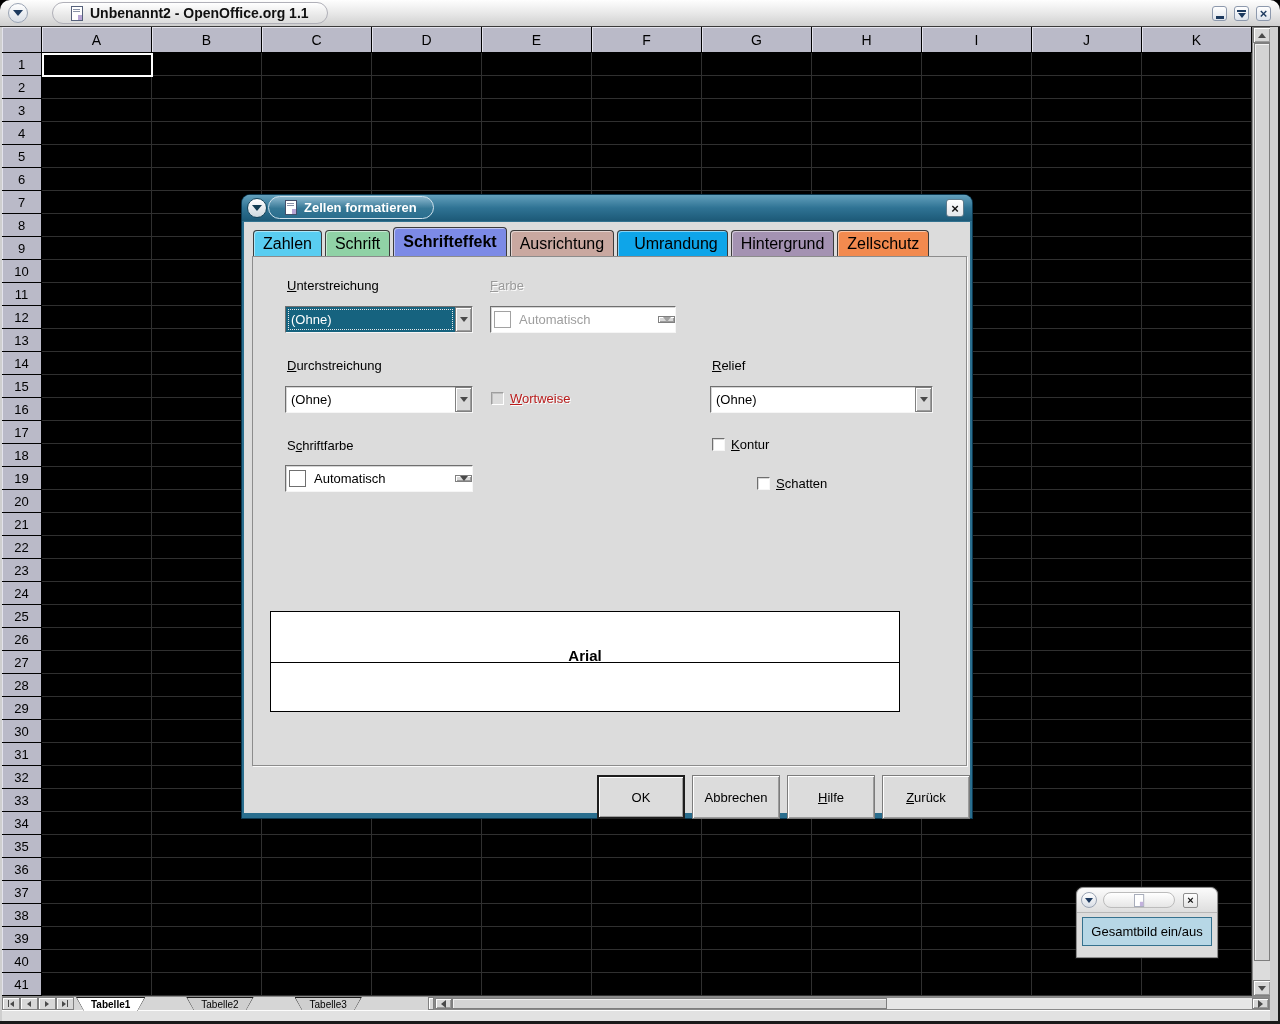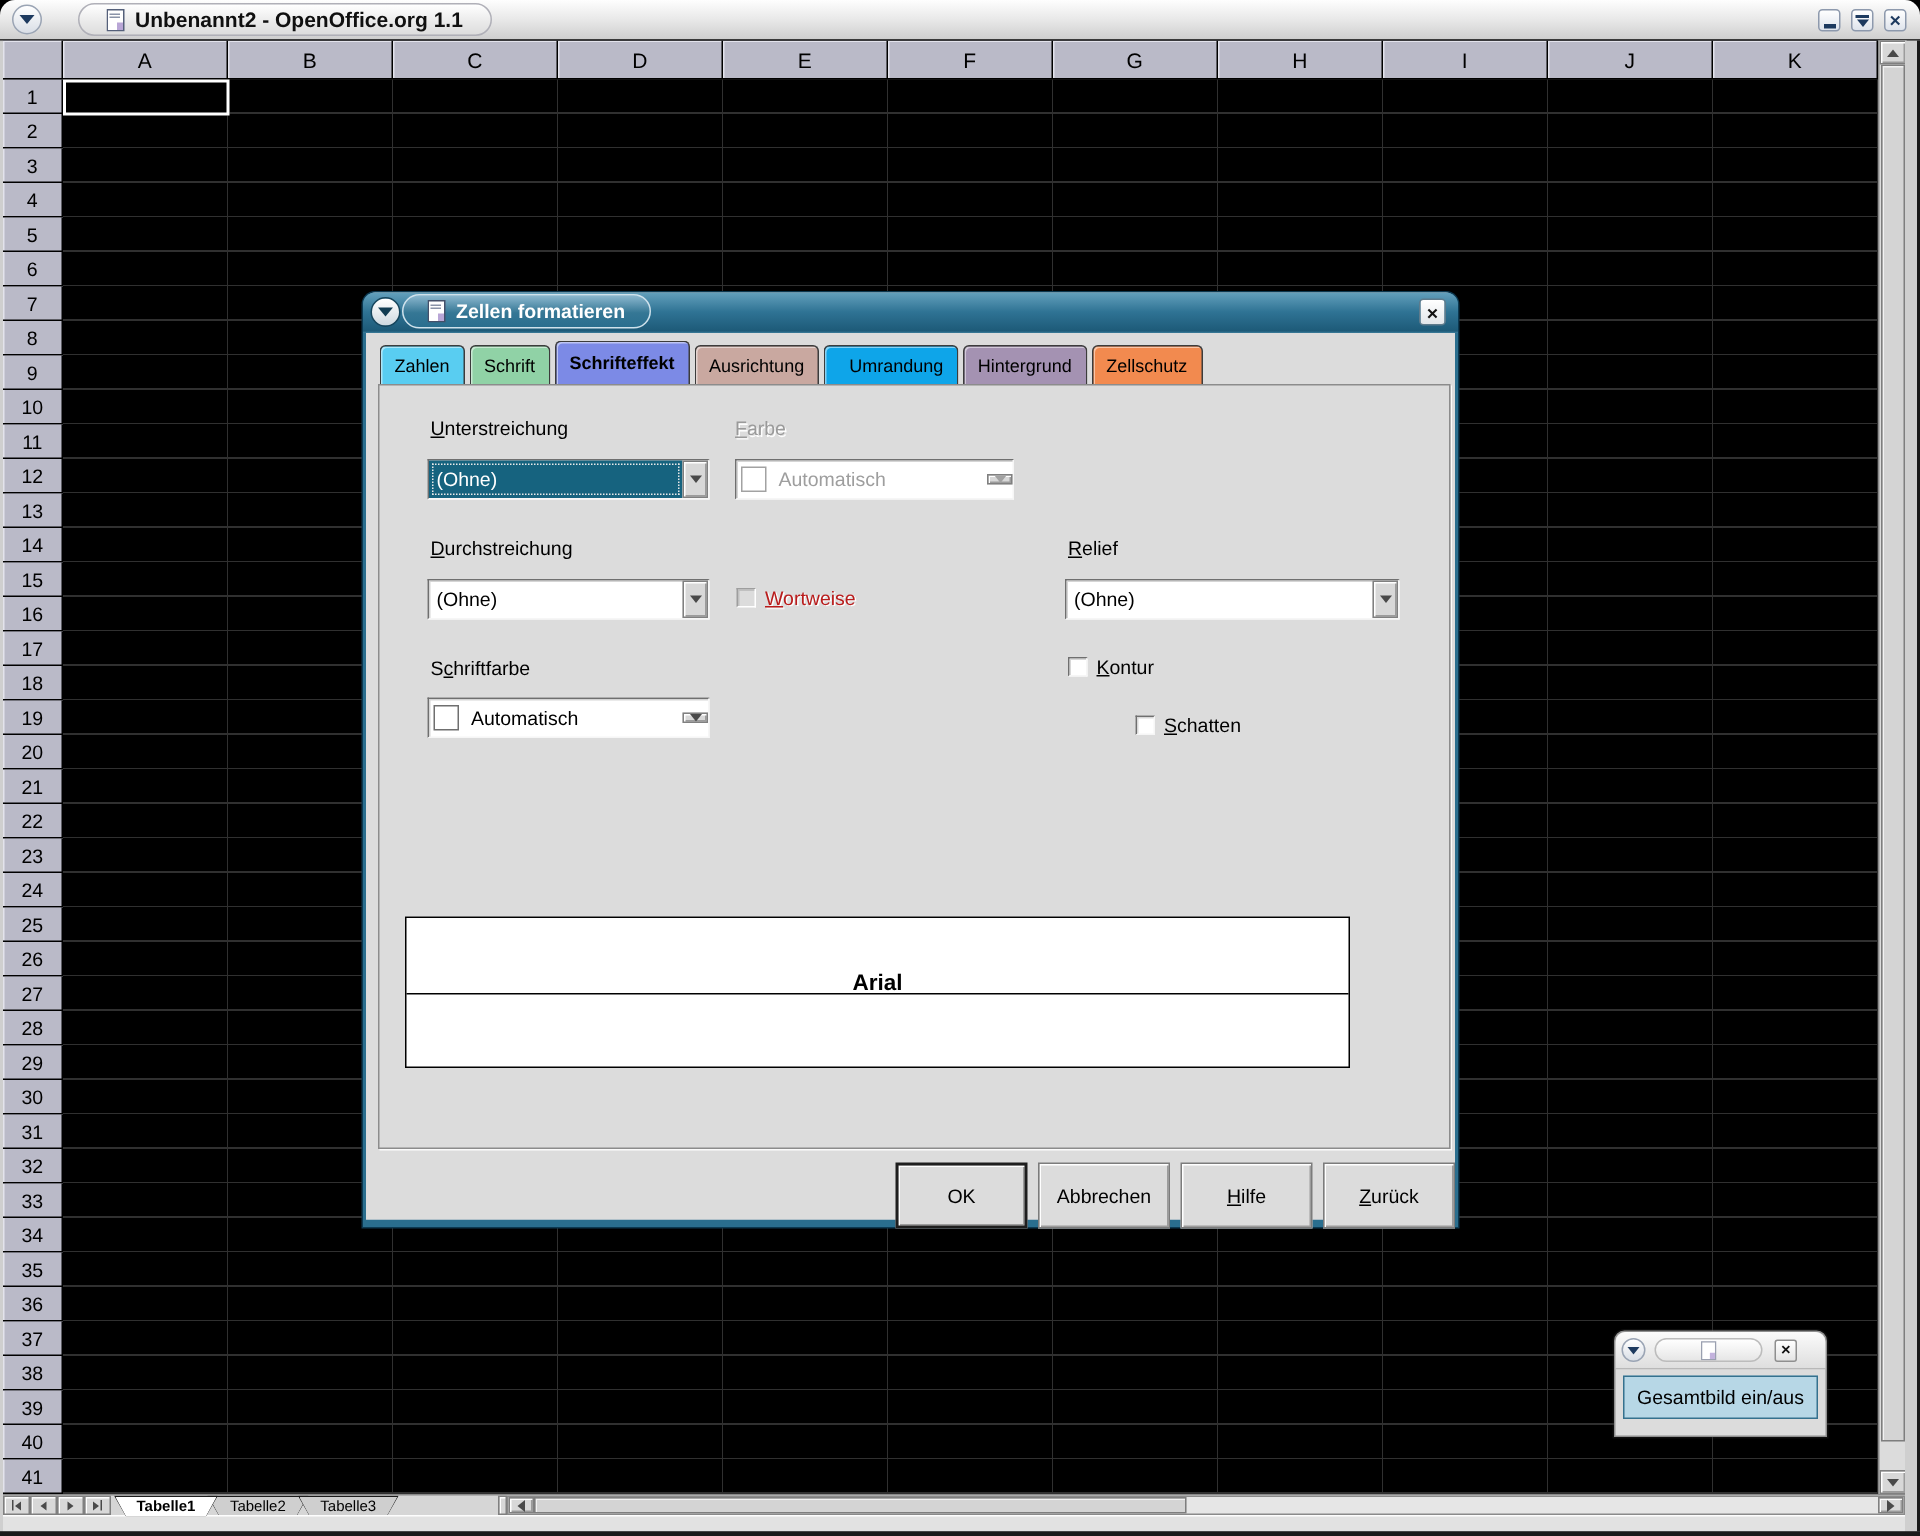--- a/index.html
+++ b/index.html
@@ -63,21 +63,21 @@
   .t-right { border-top:4px solid transparent; border-bottom:4px solid transparent; border-left:5px solid #4a4a4a; }
   .frame-right { left:1270px; top:27px; width:10px; height:994px; background:#cfcfcf; border-right:2px solid #1a1a1a; }
 
   
   .tabbar { left:2px; top:996px; width:1268px; height:14px; background:#d6d6d6; border-top:1px solid #8a8a8a; display:flex; align-items:stretch; }
   .nav-btn { width:18px; height:13px; margin-top:0; background:#d8d8d8; border:1px solid #808080;
     box-shadow:inset 1px 1px 0 #fff; display:flex; align-items:center; justify-content:center; gap:1px; }
   .nav-bar { width:1px; height:7px; background:#4a4a4a; }
   .mini-t-left { width:0;height:0;border-top:3px solid transparent;border-bottom:3px solid transparent;border-right:4px solid #4a4a4a; }
   .mini-t-right { width:0;height:0;border-top:3px solid transparent;border-bottom:3px solid transparent;border-left:4px solid #4a4a4a; }
-  .stabs { display:flex; margin-left:2px; }
+  .stabs { display:flex; margin-left:2px;gap:48px; }
   .stab { position:relative; height:14px; display:inline-block; background:#1a1a1a;
     clip-path:polygon(0 0,100% 0,calc(100% - 8px) 100%,8px 100%); margin-left:-7px; }
   .stab:first-child { margin-left:0; }
   .stab .in { margin:1px 1px 0 1px; height:13px; background:#cfcfcf;
     clip-path:polygon(0 0,100% 0,calc(100% - 7px) 100%,7px 100%);
     display:flex; align-items:center; justify-content:center;
     font-size:10px; color:#000; padding:0 14px; }
   .stab.active { z-index:3; }
   .stab.active .in { background:#fff; font-weight:bold; }
   .hs-split { width:6px; height:13px; background:#d8d8d8; border:1px solid #808080; box-shadow:inset 1px 1px 0 #fff; margin-left:66px; }
@@ -103,21 +103,21 @@
   .dlg-pill { height:23px; border-radius:12px; display:flex; align-items:center; gap:6px;
     background:linear-gradient(#8cb8cf,#357795 55%,#2a6e8e); border:1px solid #cfe2ec;
     padding:0 16px; }
   .dlg-title-text { font-size:13px; font-weight:bold; color:#fff; white-space:nowrap; }
   .dlg-close { width:18px; height:18px; background:linear-gradient(#ffffff,#e2e6ea);
     border:1px solid #5e7b8c; border-radius:3px; display:flex; align-items:center; justify-content:center;
     font-size:13px; font-weight:bold; color:#111; line-height:1; }
 
   .dtabs { position:absolute; left:9px; top:33px; height:28px; display:flex; align-items:flex-end; }
   .dtab { height:26px; margin-right:3px; padding:0 9px; display:flex; align-items:center;
-    font-size:12px; color:#000; border:1px solid #3c3c3c; border-bottom:none;
+    font-size:16px; color:#000; border:1px solid #3c3c3c; border-bottom:none;
     border-radius:4px 4px 0 0; box-shadow:inset 1px 1px 0 rgba(255,255,255,.5); }
   .dtab.active { height:29px; font-weight:bold; }
 
   .dlg-panel { position:absolute; left:8px; top:61px; width:715px; height:510px;
     border:1px solid #8c8c8c; box-shadow:1px 1px 0 #fbfbfb; }
 
   .fld-label { position:absolute; font-size:13px; color:#000; white-space:nowrap; }
   .fld-label.disabled { color:#9a9a9a; text-shadow:1px 1px 0 #fdfdfd; }
 
   .combo { position:absolute; height:27px; display:flex;

